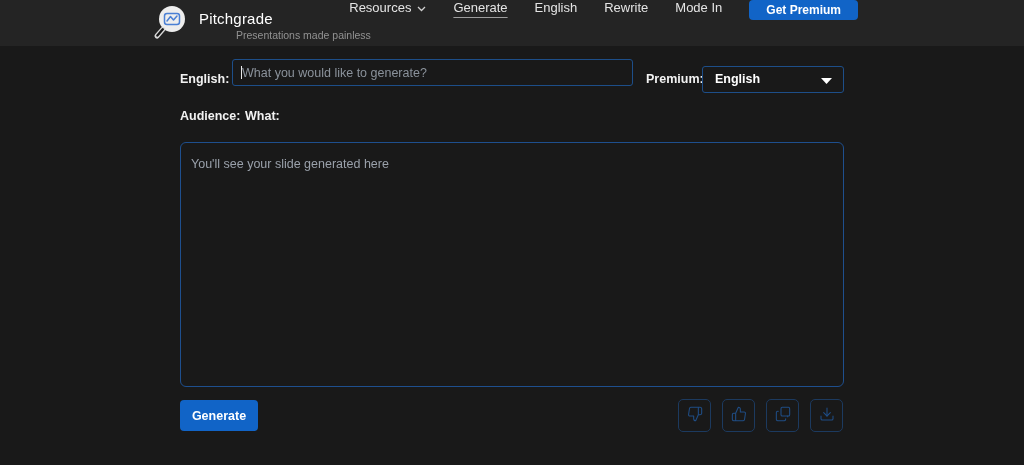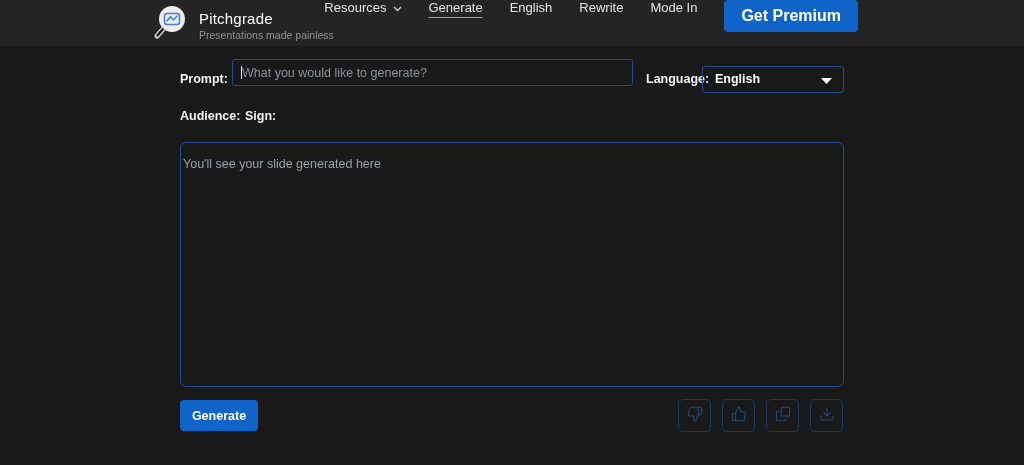--- a/index.html
+++ b/index.html
@@ -26,41 +26,41 @@
     position: absolute; top: 0; left: 0;
     width: 1024px; height: 46px;
     background: var(--topbar-bg);
   }
   .brand {
     position: absolute; left: 150px; top: 2px;
     display: flex; align-items: center; gap: 9px;
   }
   .brand-text { display: flex; flex-direction: column; }
   .brand-name { color: #ffffff; font-size: 15px; font-weight: 400; letter-spacing: .2px; }
-  .brand-tagline { color: #929292; font-size: 10.5px; margin-top: 2px; }
+  .brand-tagline { color: #929292; font-size: 10.5px; margin-top: 2px; margin-left: 37px; }
 
   .topnav {
     position: absolute; right: 166px; top: 0; height: 46px;
     display: flex; align-items: flex-start; gap: 27px;
   }
   .nav-link {
     color: #e4e4e4; font-size: 13px; text-decoration: none;
     display: flex; align-items: center; gap: 6px; cursor: pointer;
     white-space: nowrap;
   }
   .nav-link.active {
     text-decoration: underline;
     text-underline-offset: 5px;
     text-decoration-color: #9d9d9d;
   }
   .cta-btn {
     background: var(--accent-blue); color: #ffffff;
     border: none; border-radius: 4px;
-    height: 32px; padding: 0 17px;
-    font-size: 16px; font-weight: 700; cursor: pointer;
+    height: 20px; padding: 0 17px;
+    font-size: 12px; font-weight: 700; cursor: pointer;
     font-family: "Liberation Sans", sans-serif;
   }
 
   
   .form-row {
     position: absolute; left: 180px; width: 664px; height: 27px;
     display: grid; grid-template-columns: 52px 401px 69px 142px;
     align-items: center;
   }
   .row-prompt { top: 59px; }
@@ -90,21 +90,21 @@
     padding: 0 11px 0 12px; cursor: pointer;
   }
   .select-value { color: #ffffff; font-size: 12.5px; font-weight: 700; }
 
   .output-area {
     position: absolute; left: 180px; top: 142px;
     width: 664px; height: 245px;
     background: transparent;
     border: 1px solid #1e4f8e; border-radius: 6px;
     color: #14b8a6; font-size: 12.5px;
-    padding: 14px 2px;
+    padding: 14px 10px;
     font-family: "Liberation Sans", sans-serif;
     resize: none; outline: none;
   }
   .output-area::placeholder { color: var(--output-placeholder); }
 
   .generate-btn {
     position: absolute; left: 180px; top: 400px;
     width: 78px; height: 31px;
     background: var(--accent-blue); color: #ffffff;
     border: none; border-radius: 4px;
@@ -165,39 +165,39 @@
       <span>Rewrite</span>
     </a>
     <a class="nav-link">
       <span>Mode In</span>
     </a>
     <button class="cta-btn">Get Premium</button>
   </nav>
 </header>
 
 <div class="form-row row-prompt">
-  <label class="field-label">Prompt:</label>
+  <label class="field-label">English:</label>
   <div class="input-wrap">
     <input class="text-input" type="text" placeholder="What you would like to generate?" style="">
     <div class="caret"></div>
   </div>
-  <label class="field-label right">Language:</label>
+  <label class="field-label right">Premium:</label>
   <div class="select-box">
     <span class="select-value">English</span>
     <span>
       <svg width="11" height="6" viewBox="0 0 11 6">
           <polygon points="0,0 11,0 5.5,6" fill="#ffffff"></polygon>
         </svg>
     </span>
   </div>
 </div>
 
 <div class="form-row row-audience">
   <label class="field-label">Audience:</label>
-  <label class="field-label right">Sign:</label>
+  <label class="field-label right">What:</label>
 </div>
 
 <textarea class="output-area" placeholder="You'll see your slide generated here" style=""></textarea>
 
 <button class="generate-btn">Generate</button>
 
 <div class="actions">
   <button class="icon-btn">
     <span>
       <svg width="16" height="16" viewBox="0 0 24 24">

